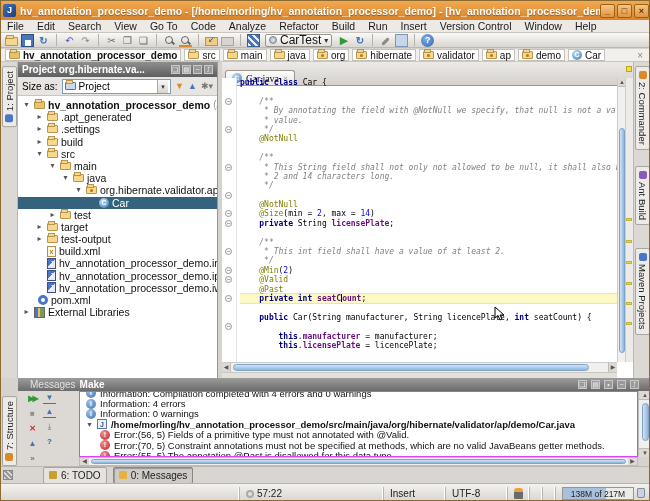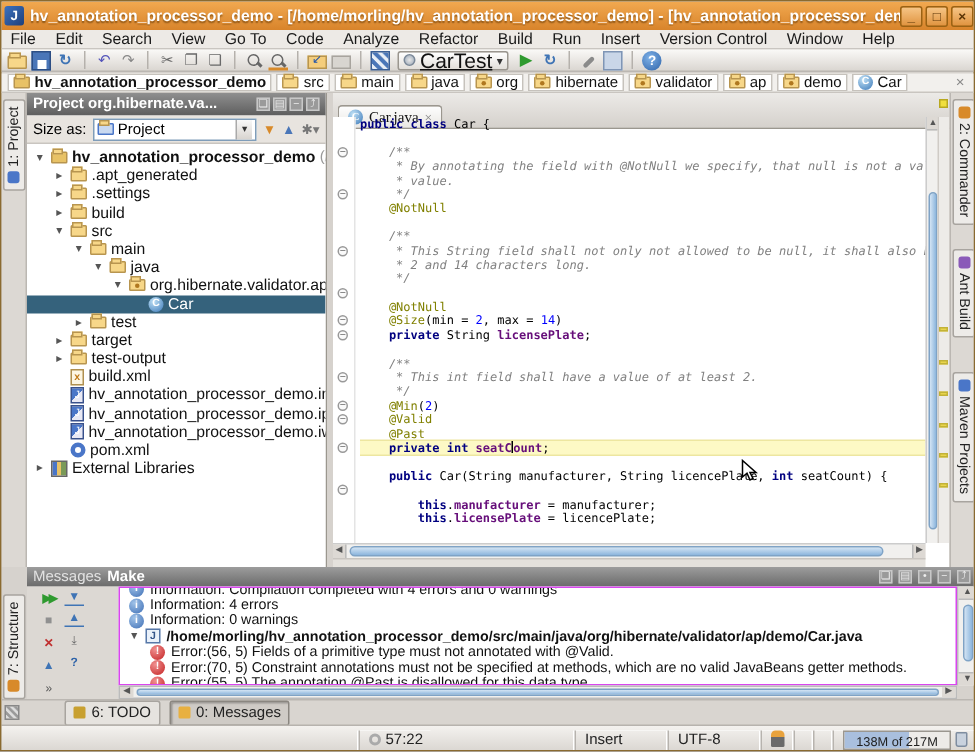--- a/index.html
+++ b/index.html
@@ -46,21 +46,21 @@
      background-size:7px 7px;border:1px solid #3A5E94;}
   .tbi-run{color:#2F9A2F;font-size:11px;}
   .tbi-coverage{color:#3F74B5;font-weight:bold;}
   .tbi-wrench{}
   .tbi-wrench::before{content:"";position:absolute;left:2px;top:6px;width:9px;height:3px;background:#8a8a8a;border-radius:2px;transform:rotate(-45deg);}
   .tbi-export{background:#C9D6E8;border:1px solid #7F95B5;}
   .tbi-help{background:radial-gradient(circle at 40% 35%,#7FB2E8,#2D62A8);border-radius:50%;color:#fff;font-size:9px;font-weight:bold;}
   .combo{display:inline-flex;align-items:center;height:13px;background:linear-gradient(#FFFFFF,#E2DFDA);
          border:1px solid #9a968f;border-radius:2px;padding:0 3px;gap:3px;margin:0 2px;}
   .combo-icon{width:8px;height:8px;border-radius:50%;background:radial-gradient(#E8E8E8,#9aA8B8);border:1px solid #7a8898;}
-  .combo-label{font-size:14px;color:#111;text-decoration:underline;}
+  .combo-label{font-size:12px;color:#111;}
   .combo-arrow{font-size:8px;color:#333;}
   
   .crumbs{position:absolute;left:0;top:48px;width:650px;height:13px;background:#F2F0ED;
           border-bottom:1px solid #C9C5C0;display:flex;align-items:center;padding:0 4px;gap:3px;overflow:hidden;}
   .crumb{display:inline-flex;align-items:center;gap:3px;background:#fff;border:1px solid #C6C2BC;
          padding:0 3px;height:12px;font-size:10px;color:#111;white-space:nowrap;}
   .crumb.bold .crumb-label{font-weight:bold;}
   .crumb-close{margin-left:auto;color:#888;font-size:10px;padding-right:4px;}
   
   .ticon{display:inline-block;position:relative;flex:0 0 auto;}
@@ -130,21 +130,21 @@
   .ed-hscroll{position:absolute;left:0;right:16px;bottom:6px;height:10px;background:#F1F0EE;border-top:1px solid #CCC;}
   .ed-hscroll .sb-left,.ed-hscroll .sb-right{position:absolute;top:0;width:9px;height:9px;font-size:6px;text-align:center;line-height:9px;color:#555;background:#DDD9D4;}
   .ed-hscroll .sb-left{left:0;border-right:1px solid #BBB;}
   .ed-hscroll .sb-right{right:0;border-left:1px solid #BBB;}
   .sb-thumbh{position:absolute;top:0.5px;height:7px;background:linear-gradient(#D3E4F4,#8DB6DD);border:1px solid #7FA3C6;border-radius:4px;}
   .ed-bottomgap{position:absolute;left:0;right:16px;bottom:0;height:6px;background:#E4E1DC;border-top:1px solid #C9C5C0;}
   .mouse-cursor{position:absolute;z-index:50;}
   
   .messages{position:absolute;left:0;top:377px;width:650px;height:88px;background:#D6D2CD;}
   .msg-header{position:absolute;left:17px;right:0;top:0;height:13px;background:linear-gradient(#9C9C9C,#6B6B6B);
-              color:#E2E2E2;font-size:10px;display:flex;align-items:center;padding:0 4px;gap:4px;}
+              color:#E2E2E2;font-size:10px;display:flex;align-items:center;padding:0 12px;gap:4px;}
   .msg-header .mh-make{color:#fff;font-weight:bold;flex:1;}
   .msg-vtools{position:absolute;left:17px;top:13px;bottom:0;width:61px;background:#DCD8D3;display:flex;padding:2px 0 0 8px;gap:4px;}
   .msg-col{display:flex;flex-direction:column;gap:3px;}
   .mti{width:13px;height:12px;font-size:8px;line-height:12px;text-align:center;}
   .mti-rerun{color:#2F9A2F;font-weight:bold;letter-spacing:-2px;}
   .mti-stop{color:#909090;}
   .mti-close{color:#C03030;font-weight:bold;}
   .mti-up{color:#3F74B5;}
   .mti-more{color:#555;}
   .mti-expand-all,.mti-collapse-all{color:#3F74B5;border-bottom:1px solid #3F74B5;height:11px;line-height:10px;}
@@ -401,21 +401,21 @@
           <div class="tree-row" style="padding-left: 17px;">
             <span class="tree-arrow"></span>
             <span class="ticon ticon-idea-file">J</span>
             <span class="tree-label">hv_annotation_processor_demo.ipr</span>
           </div>
           <div class="tree-row" style="padding-left: 17px;">
             <span class="tree-arrow"></span>
             <span class="ticon ticon-idea-file">J</span>
             <span class="tree-label">hv_annotation_processor_demo.iws</span>
           </div>
-          <div class="tree-row" style="padding-left: 17px; text-align: right;">
+          <div class="tree-row" style="padding-left: 8px; text-align: right;">
             <span class="tree-arrow"></span>
             <span class="ticon ticon-pom-file"></span>
             <span class="tree-label">pom.xml</span>
           </div>
           <div class="tree-row" style="padding-left: 4px;">
             <span class="tree-arrow">▸</span>
             <span class="ticon ticon-library"></span>
             <span class="tree-label">External Libraries</span>
           </div>
         </div>

